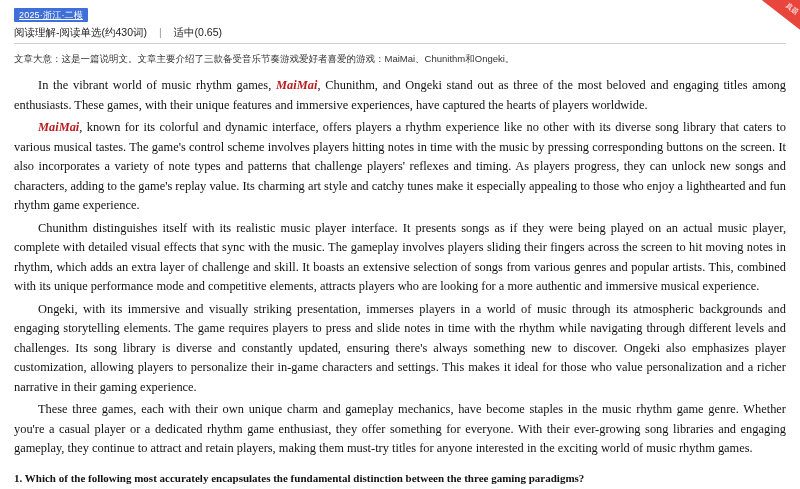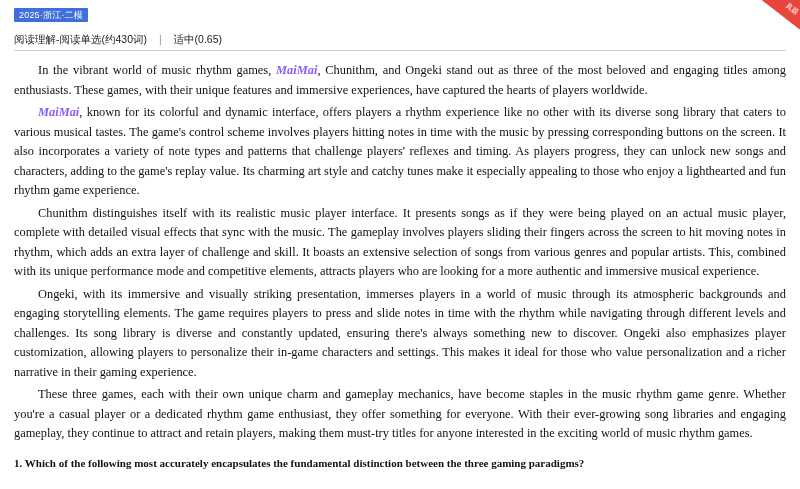--- a/index.html
+++ b/index.html
@@ -32,20 +32,21 @@
   .tag {
     display: inline-block;
     background: #3f6fd8;
     color: #ffffff;
     font-family: "Liberation Sans", sans-serif;
     font-size: 9px;
     line-height: 12px;
     padding: 1px 5px 1px 5px;
     border-radius: 1px;
     letter-spacing: 0.2px;
+    text-decoration: underline;
   }
 
   
   .corner-ribbon {
     position: absolute;
     top: 0;
     right: 0;
     width: 44px;
     height: 30px;
     overflow: hidden;
@@ -65,21 +66,21 @@
     right: 1px;
     color: #ffffff;
     font-family: "Liberation Sans", sans-serif;
     font-size: 7px;
     transform: rotate(38deg);
     white-space: nowrap;
   }
 
   
   .meta-row {
-    margin-top: 12px;
+    margin-top: 5px;
     font-family: "Liberation Sans", sans-serif;
     font-size: 10.5px;
     color: #222222;
     line-height: 14px;
   }
   .meta-sep {
     display: inline-block;
     margin: 0 9px;
     color: #999999;
   }
@@ -105,21 +106,21 @@
   }
   .para {
     font-size: 12.4px;
     line-height: 19.5px;
     text-align: justify;
     text-justify: inter-word;
     margin: 0 0 3px 0;
     text-indent: 24px;
   }
   .kw {
-    color: #8b5cf6;
+    color: #b91c1c;
     font-weight: bold;
     font-style: italic;
   }
   .it {
   }
 
   
   .questions {
     margin-top: 9px;
   }
@@ -145,20 +146,21 @@
   </div>
 
   <div class="meta-row">
     <span>阅读理解-阅读单选(约430词)</span>
     <span class="meta-sep">|</span>
     <span>适中(0.65)</span>
   </div>
 
   <hr class="rule">
 
+  <div class="summary-row">文章大意：这是一篇说明文。文章主要介绍了三款备受音乐节奏游戏爱好者喜爱的游戏：MaiMai、Chunithm和Ongeki。</div>
 
   <div class="passage">
     <p class="para">In the vibrant world of music rhythm games, <span class="kw">MaiMai</span>, <span class="it">Chunithm</span>, and <span class="it">Ongeki</span> stand out as three of the most beloved and engaging titles among enthusiasts. These games, with their unique features and immersive experiences, have captured the hearts of players worldwide.</p>
     <p class="para"><span class="kw">MaiMai</span>, known for its colorful and dynamic interface, offers players a rhythm experience like no other with its diverse song library that caters to various musical tastes. The game's control scheme involves players hitting notes in time with the music by pressing corresponding buttons on the screen. It also incorporates a variety of note types and patterns that challenge players' reflexes and timing. As players progress, they can unlock new songs and characters, adding to the game's replay value. Its charming art style and catchy tunes make it especially appealing to those who enjoy a lighthearted and fun rhythm game experience.</p>
     <p class="para"><span class="it">Chunithm</span> distinguishes itself with its realistic music player interface. It presents songs as if they were being played on an actual music player, complete with detailed visual effects that sync with the music. The gameplay involves players sliding their fingers across the screen to hit moving notes in rhythm, which adds an extra layer of challenge and skill. It boasts an extensive selection of songs from various genres and popular artists. This, combined with its unique performance mode and competitive elements, attracts players who are looking for a more authentic and immersive musical experience.</p>
     <p class="para"><span class="it">Ongeki</span>, with its immersive and visually striking presentation, immerses players in a world of music through its atmospheric backgrounds and engaging storytelling elements. The game requires players to press and slide notes in time with the rhythm while navigating through different levels and challenges. Its song library is diverse and constantly updated, ensuring there's always something new to discover. <span class="it">Ongeki</span> also emphasizes player customization, allowing players to personalize their in-game characters and settings. This makes it ideal for those who value personalization and a richer narrative in their gaming experience.</p>
     <p class="para">These three games, each with their own unique charm and gameplay mechanics, have become staples in the music rhythm game genre. Whether you're a casual player or a dedicated rhythm game enthusiast, they offer something for everyone. With their ever-growing song libraries and engaging gameplay, they continue to attract and retain players, making them must-try titles for anyone interested in the exciting world of music rhythm games.</p>
   </div>
 
   <div class="questions">

